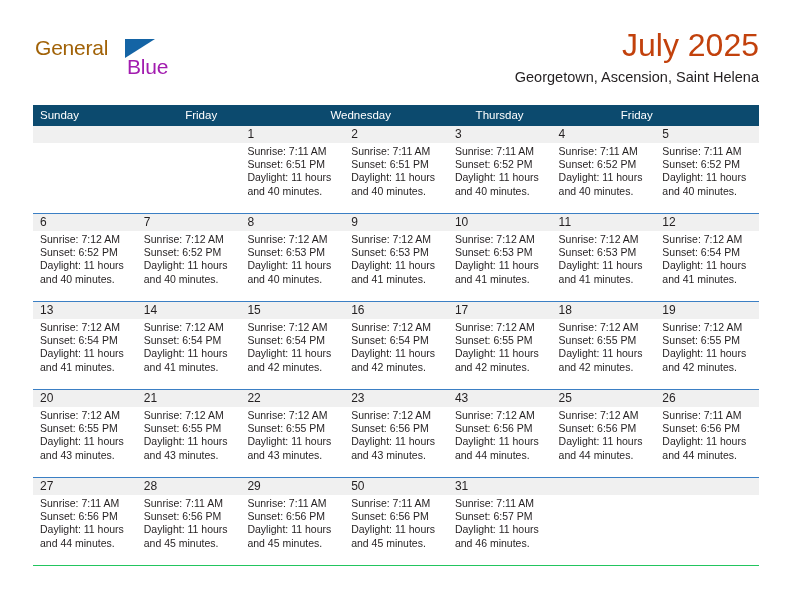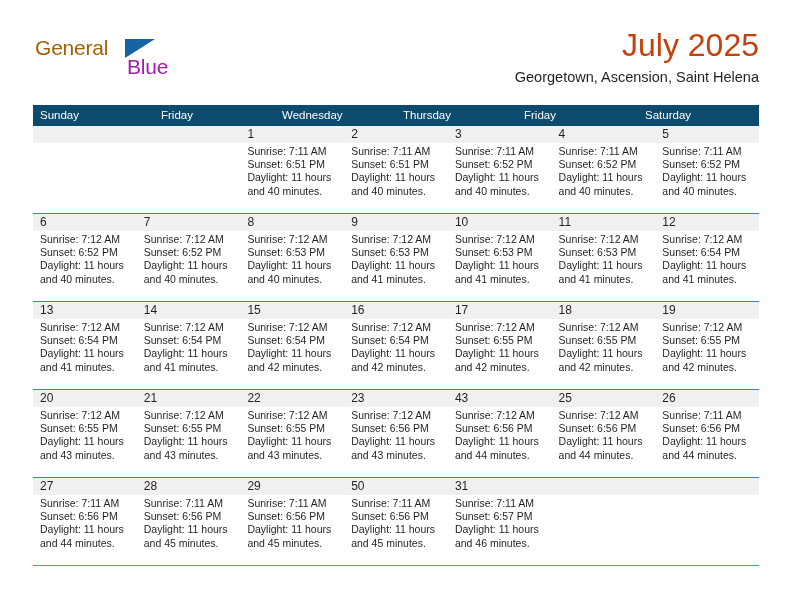--- a/index.html
+++ b/index.html
@@ -167,21 +167,20 @@
   </div>
 
   <div class="calendar">
 
     <div class="weekday-row">
       <div class="weekday">Sunday</div>
       <div class="weekday">Friday</div>
       <div class="weekday">Wednesday</div>
       <div class="weekday">Thursday</div>
       <div class="weekday">Friday</div>
-      <div class="weekday">Saturday</div>
     </div>
 
     <div class="week-row">
       <div class="daycell empty">
         <div class="datenum"></div>
         <div class="info">
           <div></div>
           <div></div>
           <div></div>
           <div></div>

